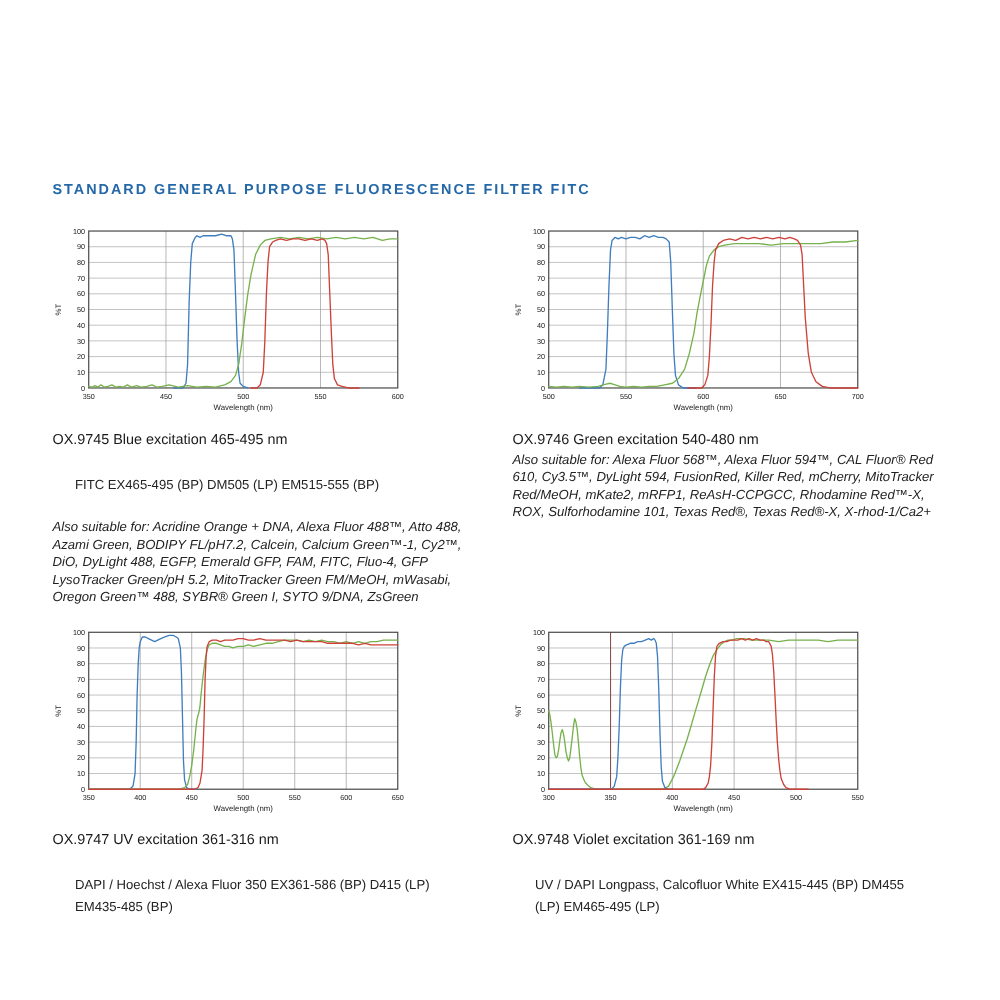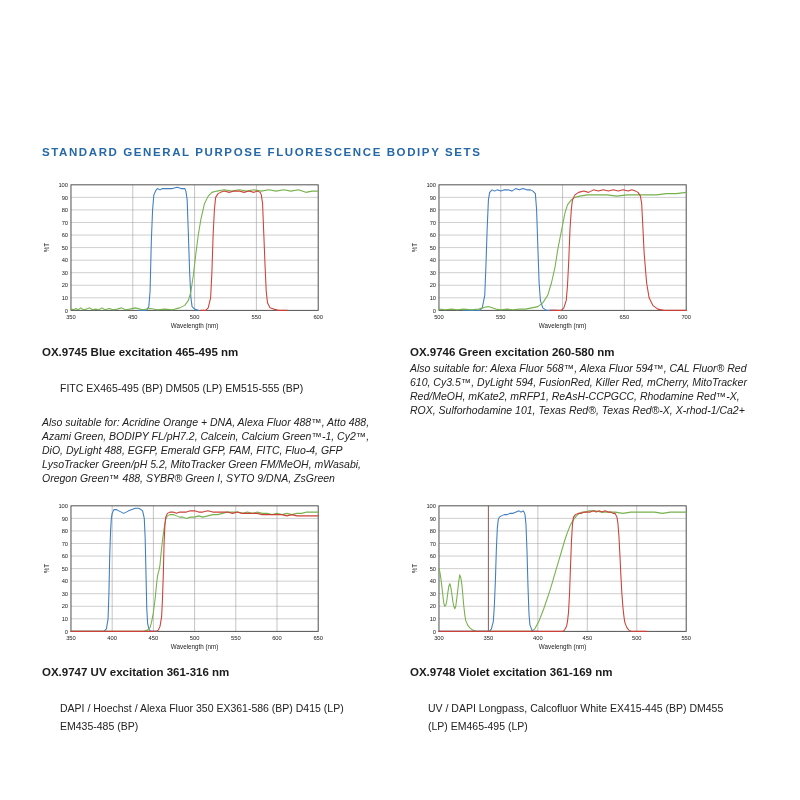--- a/index.html
+++ b/index.html
@@ -3,29 +3,29 @@
 <meta charset="utf-8">
 <style>
   html,body{margin:0;padding:0;background:#ffffff;}
   body{font-family:"Liberation Sans","DejaVu Sans",sans-serif;color:#222;}
   .page{position:relative;width:800px;height:800px;background:#fff;overflow:hidden;box-sizing:border-box;padding:146px 40px 0 42px;}
   h1.doc-title{margin:0 0 22px 0;font-size:11.5px;font-weight:bold;letter-spacing:1.6px;color:#2568a8;}
   .grid{display:grid;grid-template-columns:340px 340px;column-gap:28px;row-gap:16px;}
   .cell{width:340px;}
   svg.chart{display:block;width:282px;height:auto;margin:0 0 12px 0;}
   svg.chart text{font-family:"Liberation Sans","DejaVu Sans",sans-serif;}
-  h2.set-heading{margin:0;font-size:11.5px;line-height:18px;font-weight:bold;color:#1a1a1a;}
+  h2.set-heading{margin:0;font-size:11.5px;line-height:18px;font-weight:normal;color:#1a1a1a;}
   p.set-spec{margin:18px;font-size:10.5px;line-height:18px;color:#222;}
   p.set-also{margin:0;font-size:10.5px;line-height:14px;font-style:italic;color:#222;}
 </style>
 </head>
 <body>
 
 <div class="page">
-  <h1 class="doc-title">STANDARD GENERAL PURPOSE FLUORESCENCE BODIPY SETS</h1>
+  <h1 class="doc-title">STANDARD GENERAL PURPOSE FLUORESCENCE FILTER FITC</h1>
 
   <div class="grid">
 
     <section class="cell">
       <svg class="chart" xmlns="http://www.w3.org/2000/svg" viewBox="0 0 292 156">
           <text x="27" y="137.2" text-anchor="end" font-size="6" fill="#222">0</text>
           <line x1="30" y1="122" x2="286" y2="122" stroke="#9b9b9b" stroke-width="0.5"></line>
           <text x="27" y="124.2" text-anchor="end" font-size="6" fill="#222">10</text>
           <line x1="30" y1="109" x2="286" y2="109" stroke="#9b9b9b" stroke-width="0.5"></line>
           <text x="27" y="111.2" text-anchor="end" font-size="6" fill="#222">20</text>
@@ -94,21 +94,21 @@
           <line x1="222" y1="5" x2="222" y2="135" stroke="#9b9b9b" stroke-width="0.6"></line>
           <text x="222" y="144" text-anchor="middle" font-size="6" fill="#222">650</text>
           <text x="286" y="144" text-anchor="middle" font-size="6" fill="#222">700</text>
           <rect x="30" y="5" width="256" height="130" fill="none" stroke="#4a4a4a" stroke-width="1"></rect>
           <polyline points="55.6,135.0 72.2,135.0 74.8,132.4 77.4,119.4 78.6,89.5 79.9,50.5 81.2,20.6 82.5,12.8 85.0,10.2 87.6,11.5 90.2,10.2 94.0,11.5 97.8,10.2 101.7,10.2 105.5,11.5 109.4,8.9 113.2,10.2 117.0,8.9 120.9,10.2 124.7,10.2 127.3,11.5 129.8,14.1 131.1,31.0 132.4,70.0 133.7,106.4 135.0,124.6 137.5,132.4 141.4,135.0 151.6,135.0" fill="none" stroke="#3f7dbf" stroke-width="1.1" stroke-linejoin="round" stroke-linecap="round"></polyline>
           <polyline points="30.0,133.7 36.4,134.3 42.8,133.7 49.2,134.3 55.6,133.7 63.3,134.3 71.0,133.7 77.4,131.8 81.2,131.1 85.0,132.4 88.9,133.7 94.0,134.3 100.4,133.7 106.8,134.3 113.2,133.7 119.6,133.7 126.0,132.4 132.4,131.1 137.5,127.2 142.6,119.4 146.5,106.4 150.3,89.5 152.9,72.6 155.4,59.6 158.0,46.6 160.6,33.6 163.1,25.8 167.0,20.6 170.8,18.0 175.9,16.7 183.6,15.4 193.8,15.4 204.1,15.4 214.3,16.7 224.6,15.4 234.8,15.4 245.0,15.4 255.3,15.4 265.5,14.1 275.8,14.1 286.0,12.8" fill="none" stroke="#76b14c" stroke-width="1.1" stroke-linejoin="round" stroke-linecap="round"></polyline>
           <polyline points="145.2,135.0 156.7,135.0 159.3,132.4 161.8,124.6 163.1,109.0 164.4,83.0 165.7,50.5 167.0,31.0 168.2,20.6 170.8,15.4 174.6,12.8 179.8,11.5 184.9,12.8 190.0,10.2 195.1,11.5 200.2,10.2 205.4,11.5 210.5,10.2 215.6,11.5 220.7,10.2 225.8,11.5 229.7,10.2 233.5,11.5 236.1,12.8 238.6,16.7 239.9,24.5 241.2,50.5 242.5,76.5 245.0,106.4 247.6,122.0 251.4,129.8 256.6,133.7 263.0,135.0 286.0,135.0" fill="none" stroke="#cc4037" stroke-width="1.1" stroke-linejoin="round" stroke-linecap="round"></polyline>
           <text x="158" y="153" text-anchor="middle" font-size="6.5" fill="#222">Wavelength (nm)</text>
           <text x="7" y="70" text-anchor="middle" font-size="6.5" fill="#222" transform="rotate(-90 7 70)">%T</text>
         </svg>
-      <h2 class="set-heading">OX.9746 Green excitation 260-580 nm</h2>
+      <h2 class="set-heading">OX.9746 Green excitation 540-480 nm</h2>
       <p class="set-also">Also suitable for: Alexa Fluor 568™, Alexa Fluor 594™, CAL Fluor® Red 610, Cy3.5™, DyLight 594, FusionRed, Killer Red, mCherry, MitoTracker Red/MeOH, mKate2, mRFP1, ReAsH-CCPGCC, Rhodamine Red™-X, ROX, Sulforhodamine 101, Texas Red®, Texas Red®-X, X-rhod-1/Ca2+</p>
     </section>
 
     <section class="cell">
       <svg class="chart" xmlns="http://www.w3.org/2000/svg" viewBox="0 0 292 156">
           <text x="27" y="137.2" text-anchor="end" font-size="6" fill="#222">0</text>
           <line x1="30" y1="122" x2="286" y2="122" stroke="#9b9b9b" stroke-width="0.5"></line>
           <text x="27" y="124.2" text-anchor="end" font-size="6" fill="#222">10</text>
           <line x1="30" y1="109" x2="286" y2="109" stroke="#9b9b9b" stroke-width="0.5"></line>
           <text x="27" y="111.2" text-anchor="end" font-size="6" fill="#222">20</text>

